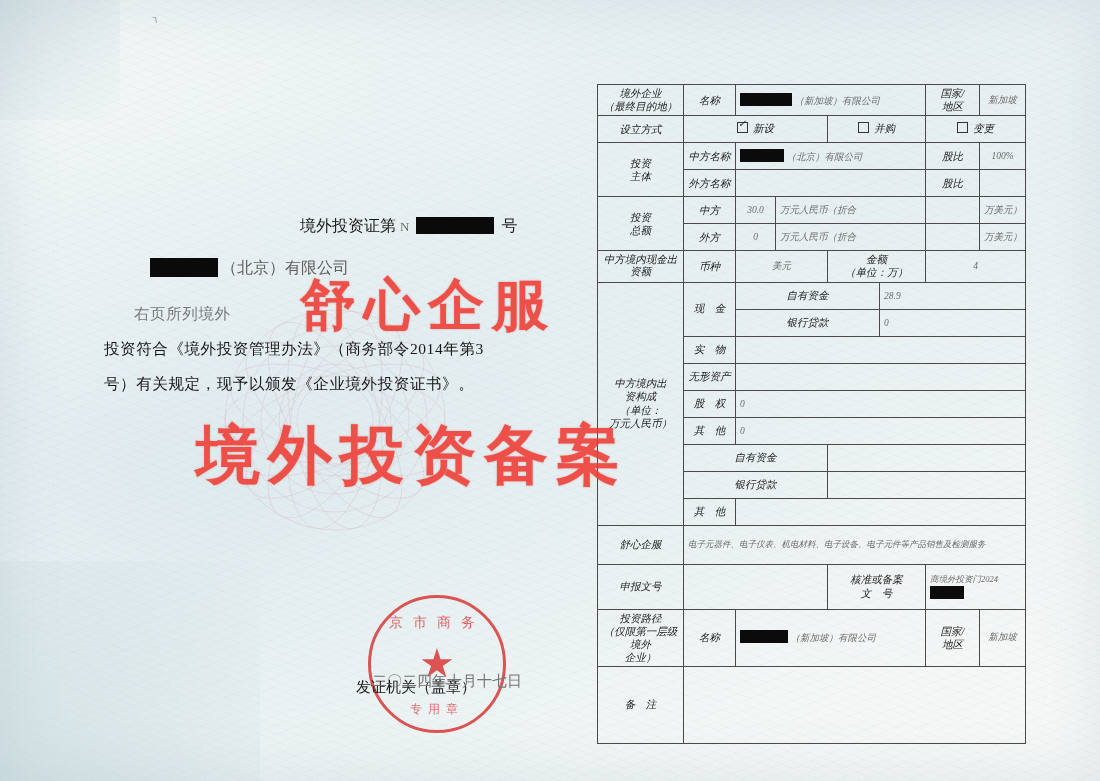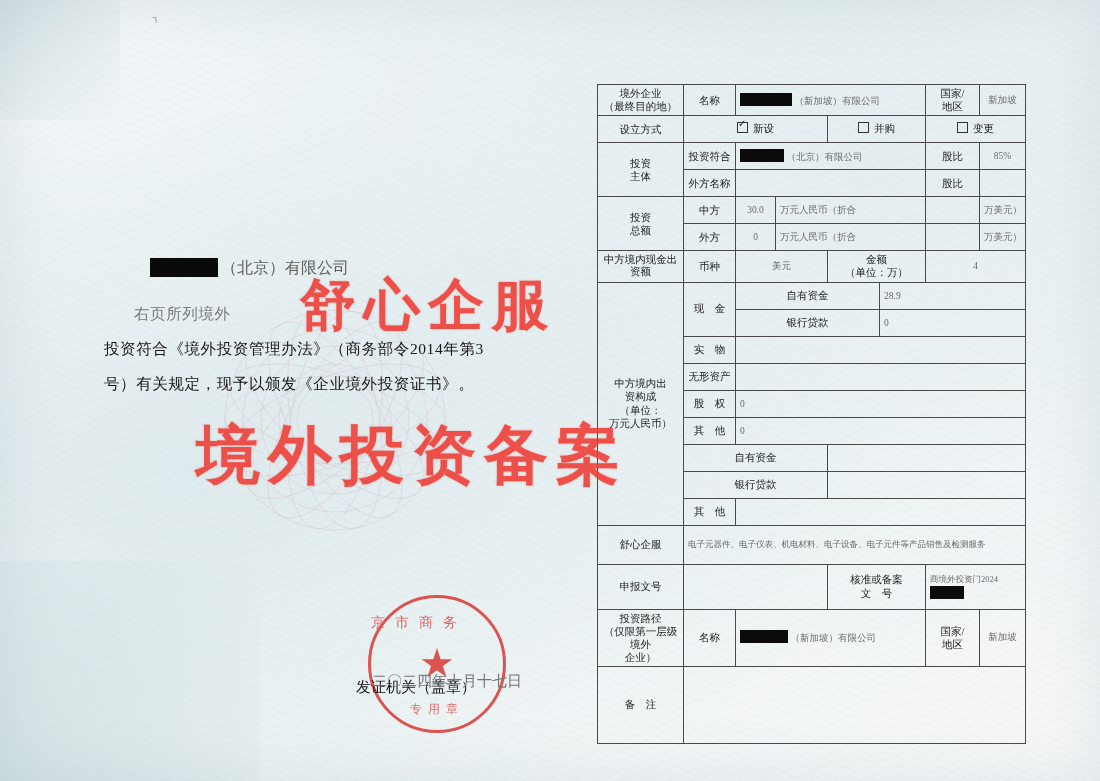--- a/index.html
+++ b/index.html
@@ -122,21 +122,21 @@
     left: 50%; top: 50%;
     transform: translate(-50%,-50%);
     color: #d9322f;
     font-size: 40px;
     line-height: 1;
   }
   .seal .arc-top {
     position: absolute;
     width: 100%;
     top: 16px;
-    text-align: left;
+    text-align: center;
     color: #d9322f;
     font-size: 14px;
     letter-spacing: 10px;
     opacity: 0.9;
   }
   .seal .arc-bottom {
     position: absolute;
     width: 100%;
     bottom: 12px;
     text-align: center;
@@ -173,20 +173,21 @@
     opacity: 0.45;
     pointer-events: none;
   }
 
   
   .table-wrap {
     position: absolute;
     left: 597px;
     top: 84px;
     width: 428px;
+    font-style: italic;
   }
   table.cert {
     border-collapse: collapse;
     width: 428px;
     font-size: 10.5px;
     font-family: "Liberation Serif", serif;
     color: #1c1c1c;
     table-layout: fixed;
   }
   table.cert td {
@@ -300,20 +301,26 @@
       <ellipse cx="120" cy="120" rx="110" ry="44" transform="rotate(80 120 120)"></ellipse>
       <ellipse cx="120" cy="120" rx="110" ry="44" transform="rotate(100 120 120)"></ellipse>
       <ellipse cx="120" cy="120" rx="110" ry="44" transform="rotate(120 120 120)"></ellipse>
       <ellipse cx="120" cy="120" rx="110" ry="44" transform="rotate(140 120 120)"></ellipse>
       <ellipse cx="120" cy="120" rx="110" ry="44" transform="rotate(160 120 120)"></ellipse>
     </g>
   </svg>
 
   <div class="left">
 
+    <div class="cert-no-line">
+      <span>境外投资证第</span>
+      <span class="faint-n">N</span>
+      <span class="redact"></span>
+      <span>号</span>
+    </div>
 
     <div class="company-line">
       <span class="redact"></span><span>（北京）有限公司</span>
     </div>
 
     <div class="body-text">
       <p class="indent"><span class="gray">右页所列境外</span></p>
       <p>投资符合《境外投资管理办法》（商务部令2014年第3号）有关规定，现予以颁发《企业境外投资证书》。</p>
     </div>
 
@@ -368,27 +375,27 @@
           <td class="center" colspan="2">
             <span class="ck"></span><span>变更</span>
           </td>
         </tr>
 
         <tr>
           <td class="lbl" rowspan="2">
             <div style="white-space:pre-line">投资
 主体</div>
           </td>
-          <td class="lbl">投资符合</td>
+          <td class="lbl">中方名称</td>
           <td class="val" colspan="4">
             <span class="blk w1"></span>
             <span>（北京）有限公司</span>
           </td>
           <td class="lbl">股比</td>
-          <td class="val center">85%</td>
+          <td class="val center">100%</td>
         </tr>
         <tr>
           <td class="lbl">外方名称</td>
           <td class="val" colspan="4"></td>
           <td class="lbl">股比</td>
           <td class="val center"></td>
         </tr>
 
         <tr>
           <td class="lbl" rowspan="2">

